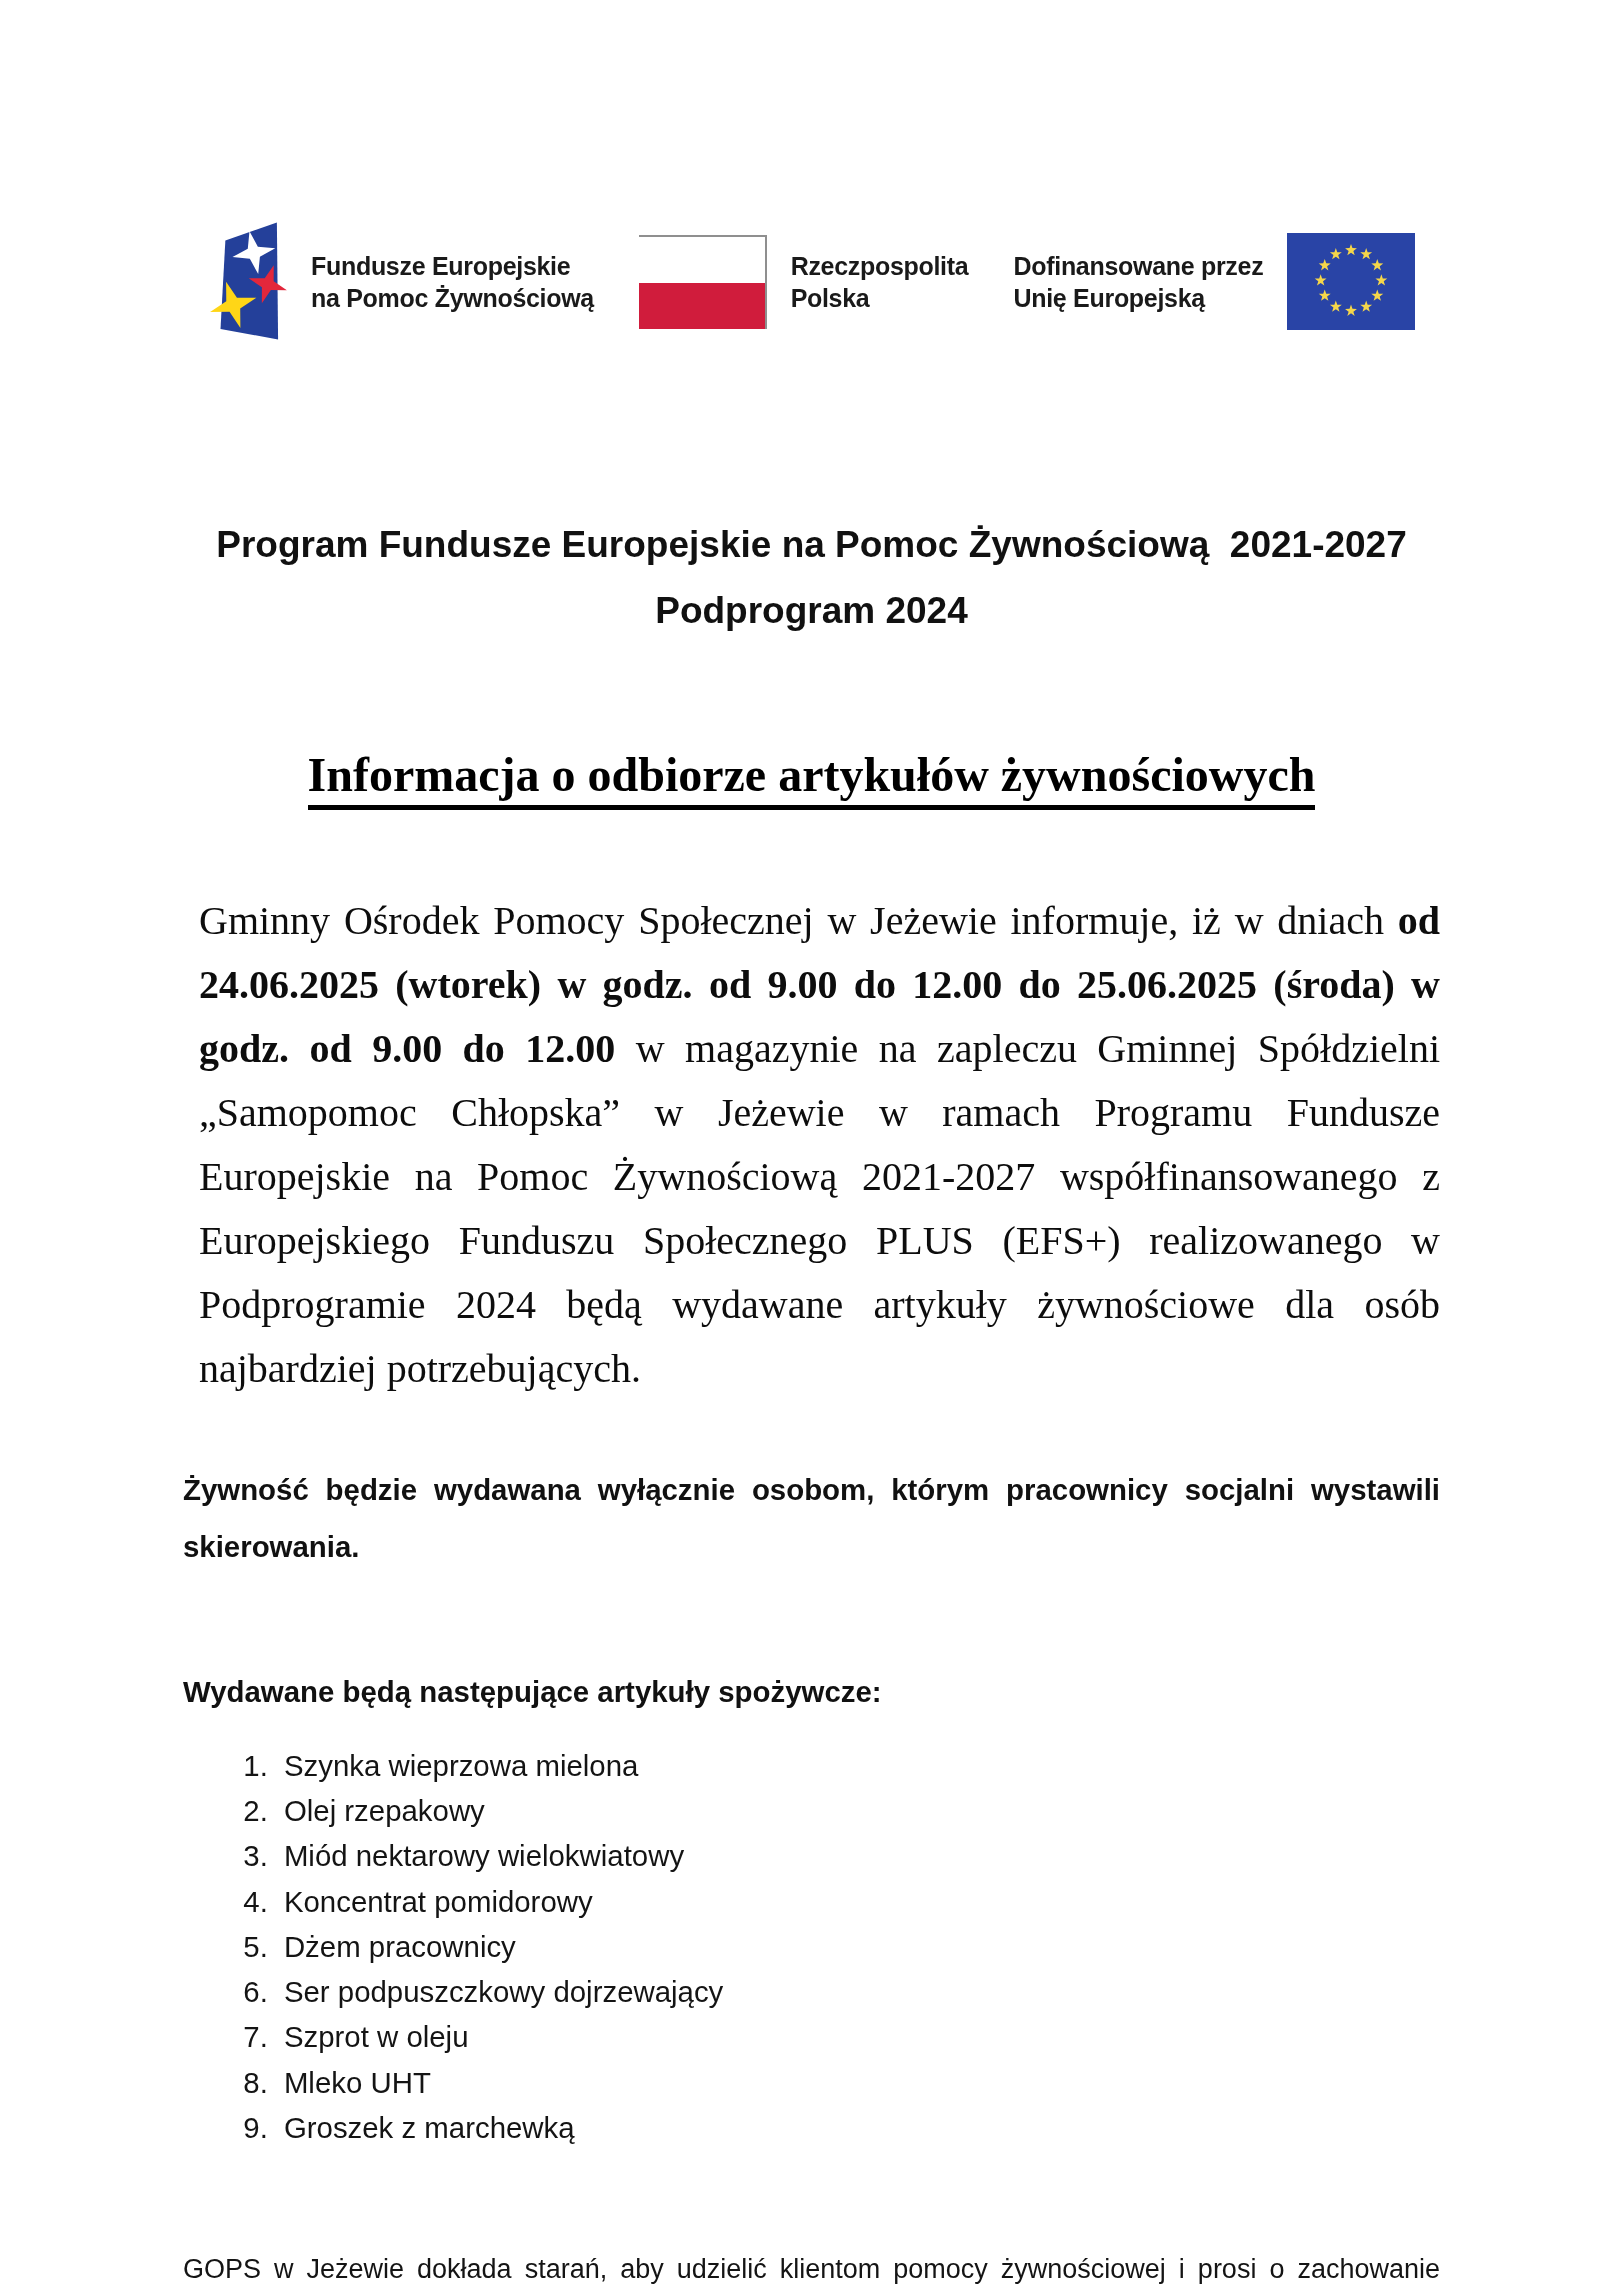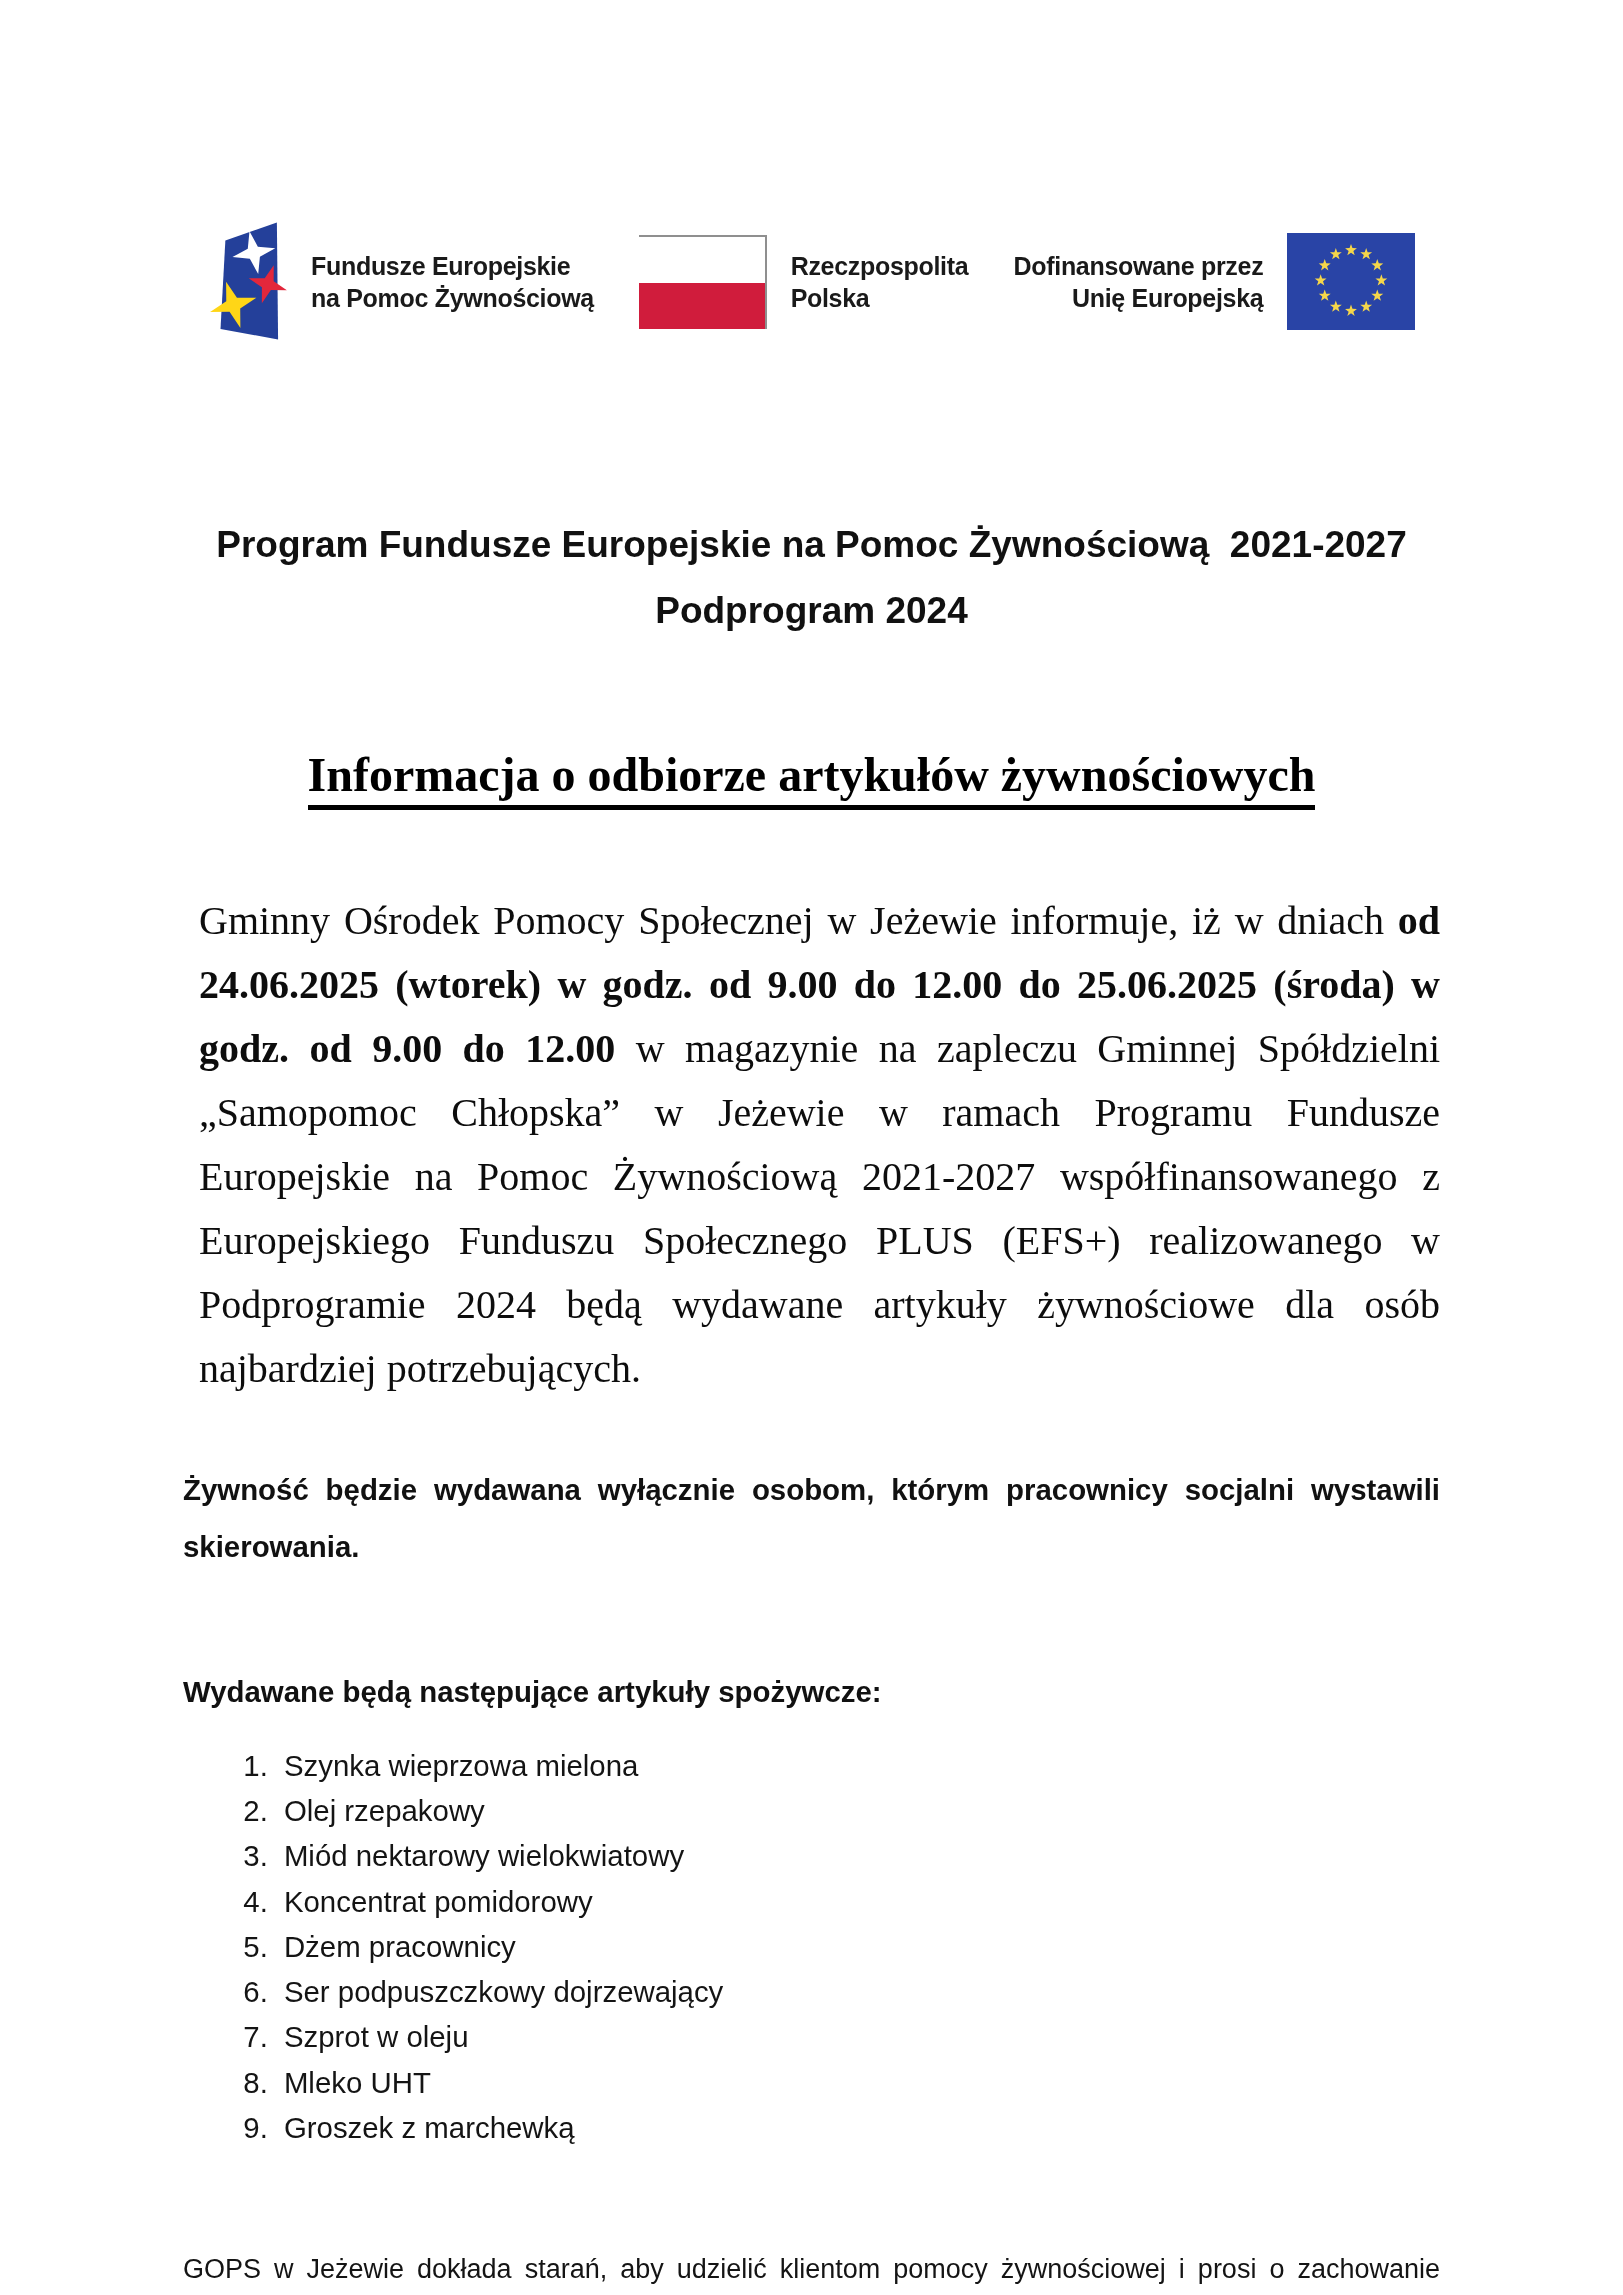--- a/index.html
+++ b/index.html
@@ -21,21 +21,21 @@
     margin:216px 208px 0 209px;
   }
   .logo-group{display:flex;align-items:center;}
   .logo-text{
     font-weight:bold;
     font-size:25px;
     line-height:1.28;
     letter-spacing:-0.3px;
     white-space:nowrap;
   }
-  .logo-text.right{text-align:right;}
+  .logo-text.right{text-align:left;}
   .fe-flag{width:80px;height:131px;overflow:visible;margin-right:22px;}
   .eu-flag{width:128px;height:97px;margin-left:23.6px;}
   .pl-flag{
     width:128px;height:94px;
     margin-right:23.6px;
     border-top:2px solid #8f8f8f;
     border-right:2px solid #8f8f8f;
     box-sizing:border-box;
     display:flex;flex-direction:column;
   }

